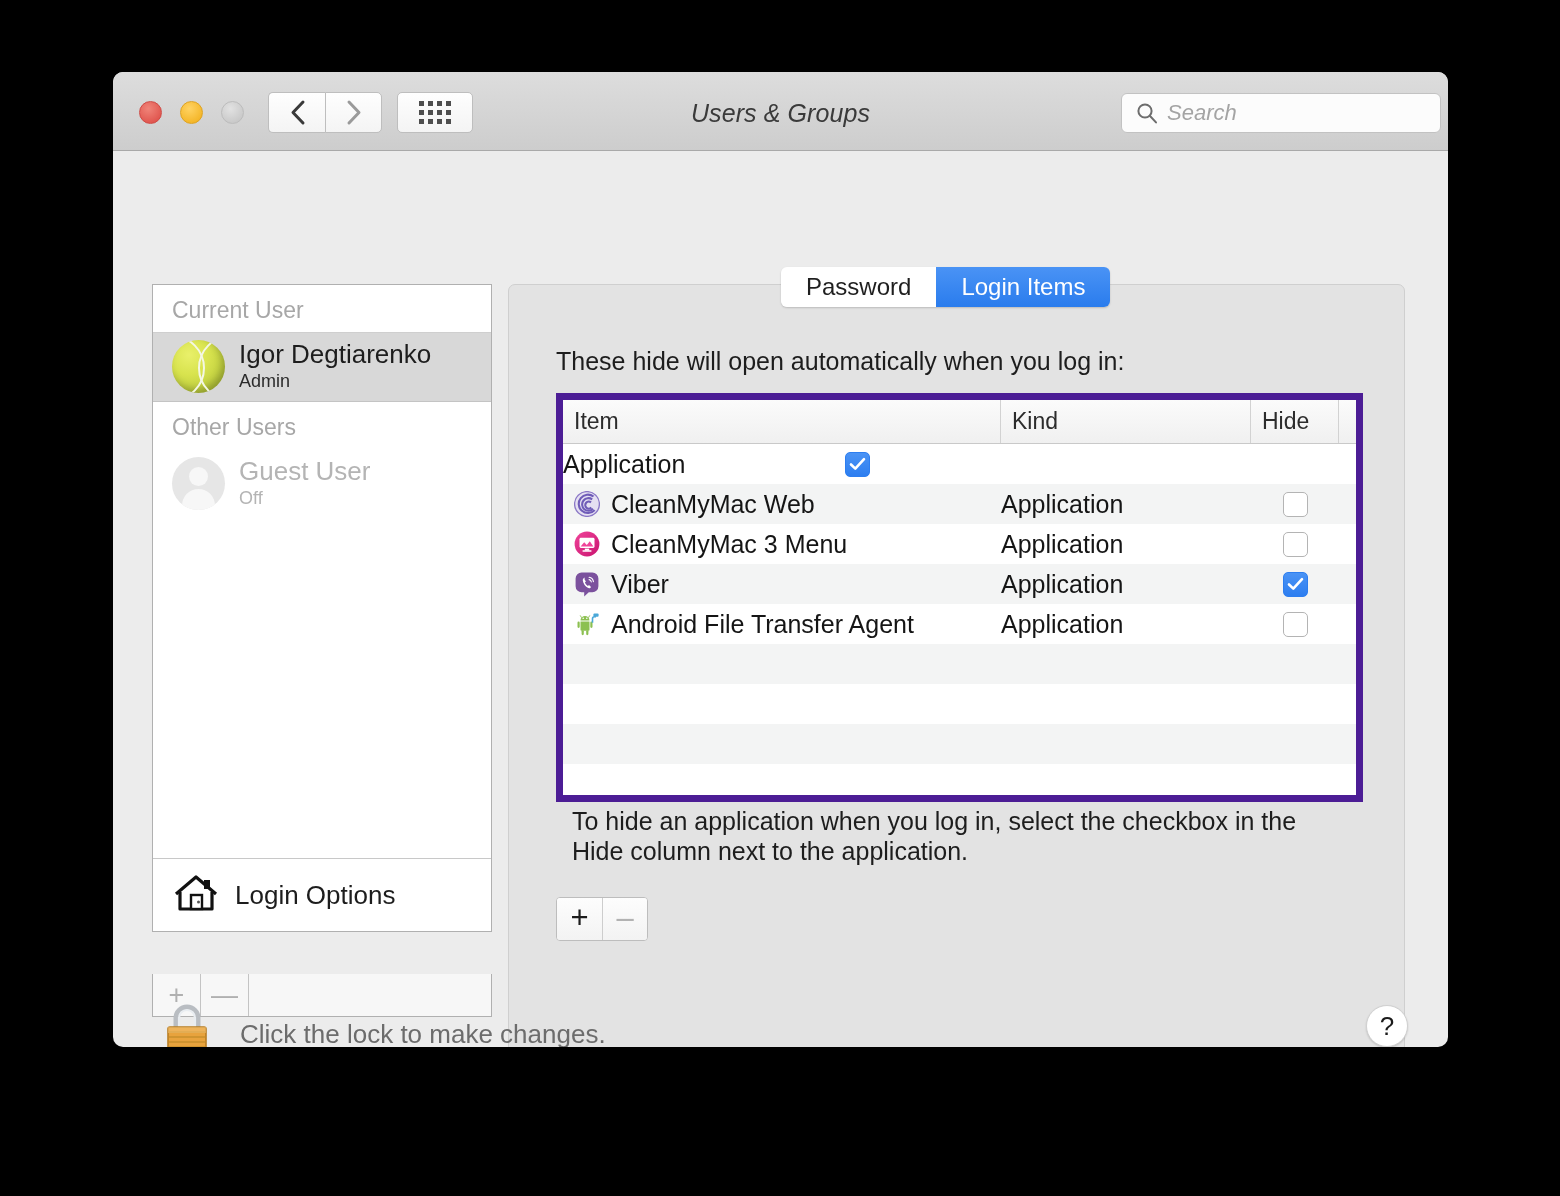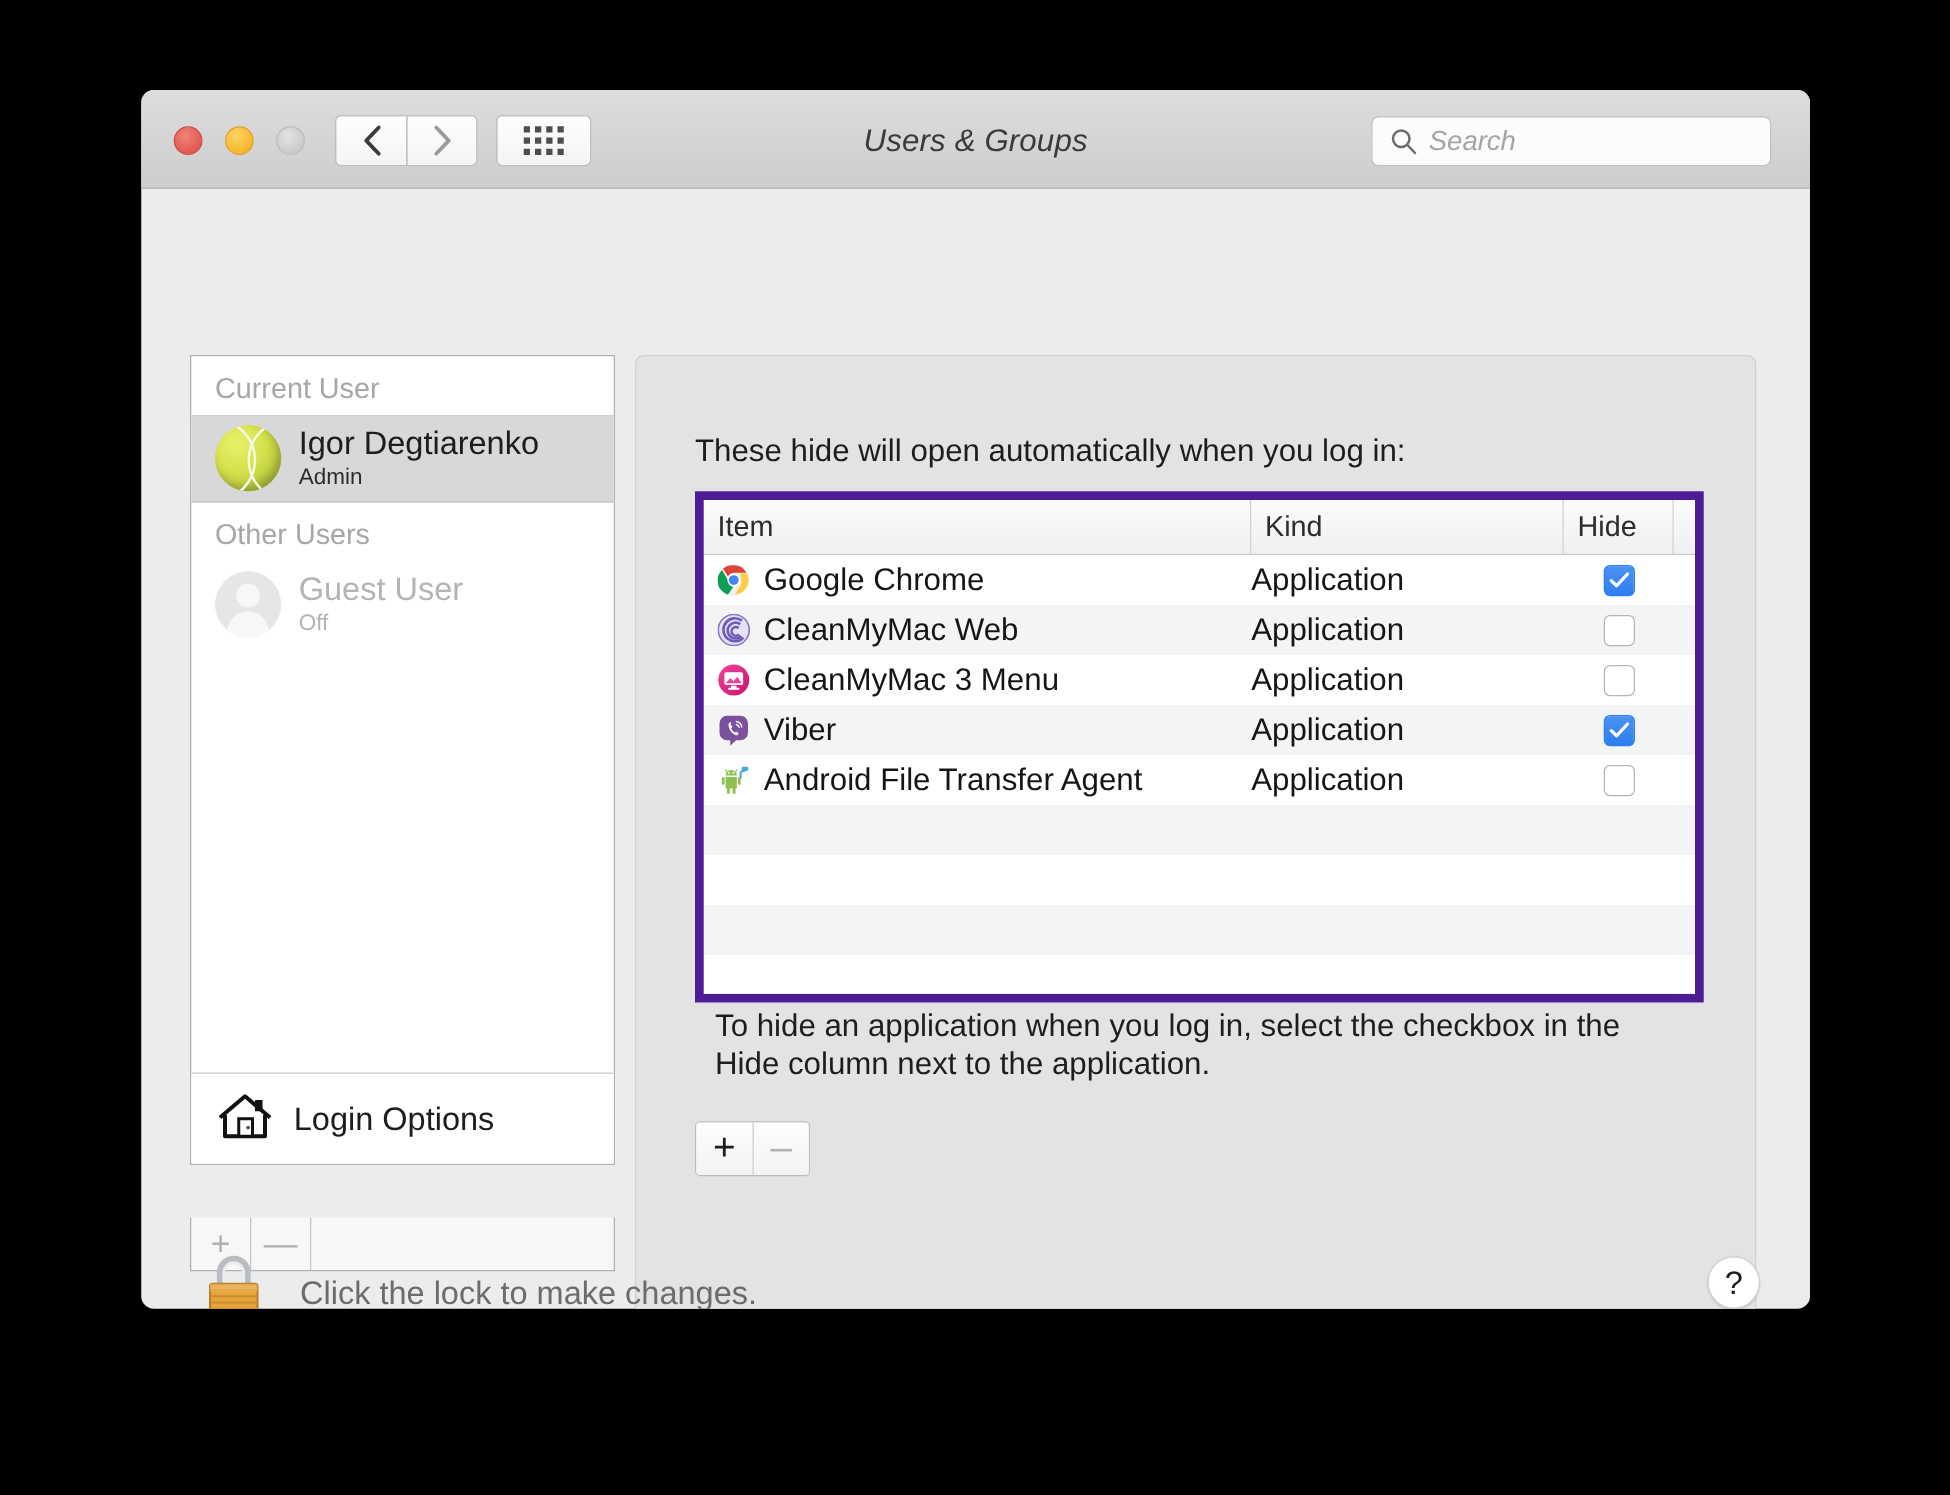--- a/index.html
+++ b/index.html
@@ -76,21 +76,21 @@
     position: absolute;
     left: 0; right: 0; top: 27px;
     text-align: center;
     font-size: 25px;
     color: #3a3a3a;
     letter-spacing: 0.1px;
   }
 
   .searchbox {
     position: absolute;
-    right: 31px; top: 21px;
+    right: 7px; top: 21px;
     width: 320px; height: 40px;
     background: #fcfcfc;
     border: 1px solid #c2c2c2;
     border-radius: 6px;
     display: flex; align-items: center;
     padding-left: 14px;
   }
   .searchbox .sicon { width: 22px; height: 22px; flex: 0 0 auto; }
   .searchbox .stext {
     margin-left: 9px;
@@ -416,46 +416,37 @@
     </div>
 
     <div class="side-footer">
       <div class="sf-btn">+</div>
       <div class="sf-btn">—</div>
       <div class="sf-rest"></div>
     </div>
 
     <div class="pane"></div>
 
+    <div class="tabs">
+      <div class="tab">Password</div>
+      <div class="tab active">Login Items</div>
+    </div>
 
     <div class="intro">These hide will open automatically when you log in:</div>
 
     <div class="table">
 
       <div class="thead">
         <div class="th item">Item</div>
         <div class="th kind">Kind</div>
         <div class="th hide">Hide</div>
         <div class="th pad"></div>
       </div>
 
       <div class="trow">
-        <div class="td-item">
-          <span class="appicon">
-            <svg viewBox="0 0 26 26" width="26" height="26">
-              <circle cx="13" cy="13" r="12.6" fill="#f1f1f1"></circle>
-              <path d="M13 1.2a11.8 11.8 0 0 1 10.2 5.9H13.6a6 6 0 0 0-5.2 3L4.4 3.9A11.8 11.8 0 0 1 13 1.2z" fill="#db4437"></path>
-              <path d="M3.6 4.9l4.7 8.1a6 6 0 0 0 4.3 5.6l-4.3 6.1A11.8 11.8 0 0 1 3.6 4.9z" fill="#0f9d58"></path>
-              <path d="M23.5 7.8A11.8 11.8 0 0 1 14 24.7l4.7-8.1a6 6 0 0 0-.3-5.7l.1-3.1z" fill="#ffcd40"></path>
-              <circle cx="13" cy="13" r="5.1" fill="#ffffff"></circle>
-              <circle cx="13" cy="13" r="3.9" fill="#4285f4"></circle>
-            </svg>
-          </span>
-          <span class="appname">Google Chrome</span>
-        </div>
         <div class="td-kind">Application</div>
         <div class="td-hide">
           <span class="cbx on">
             <svg width="17" height="14" viewBox="0 0 17 14">
                 <polyline points="2,7.5 6.3,11.6 15,2.2" fill="none" stroke="#ffffff" stroke-width="2.6" stroke-linecap="round" stroke-linejoin="round"></polyline>
               </svg>
           </span>
         </div>
         <div class="td-pad"></div>
       </div>

